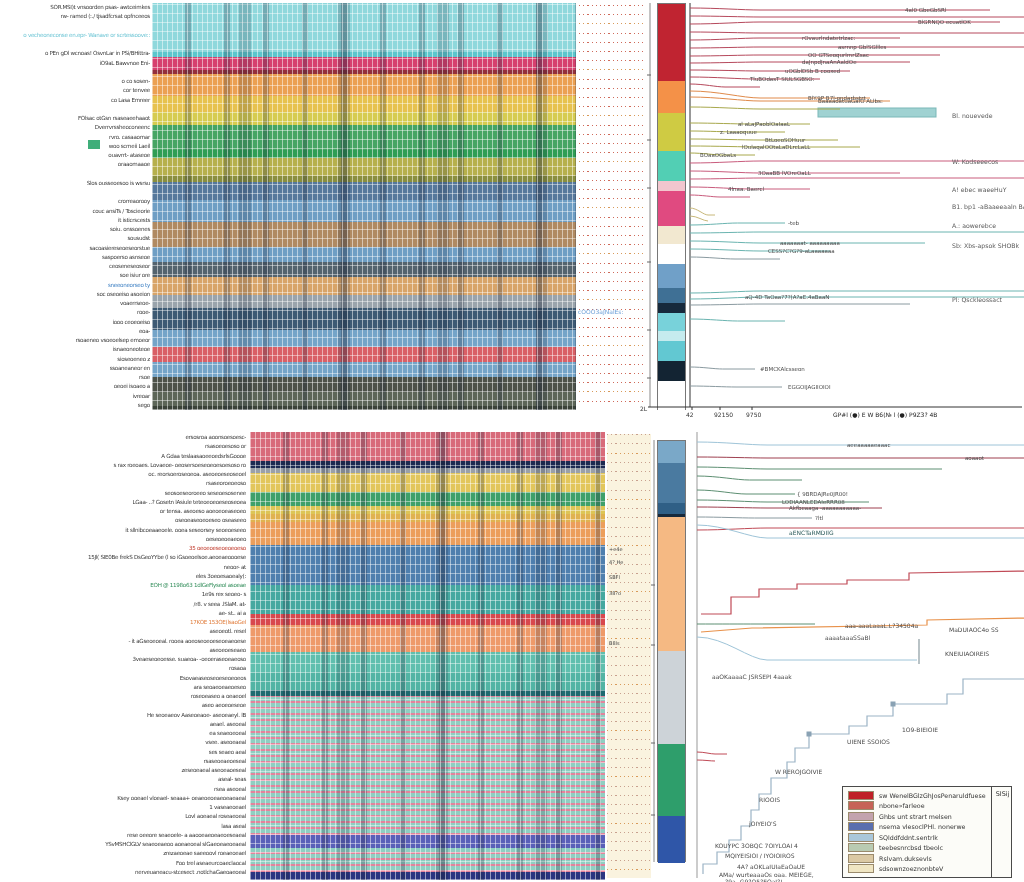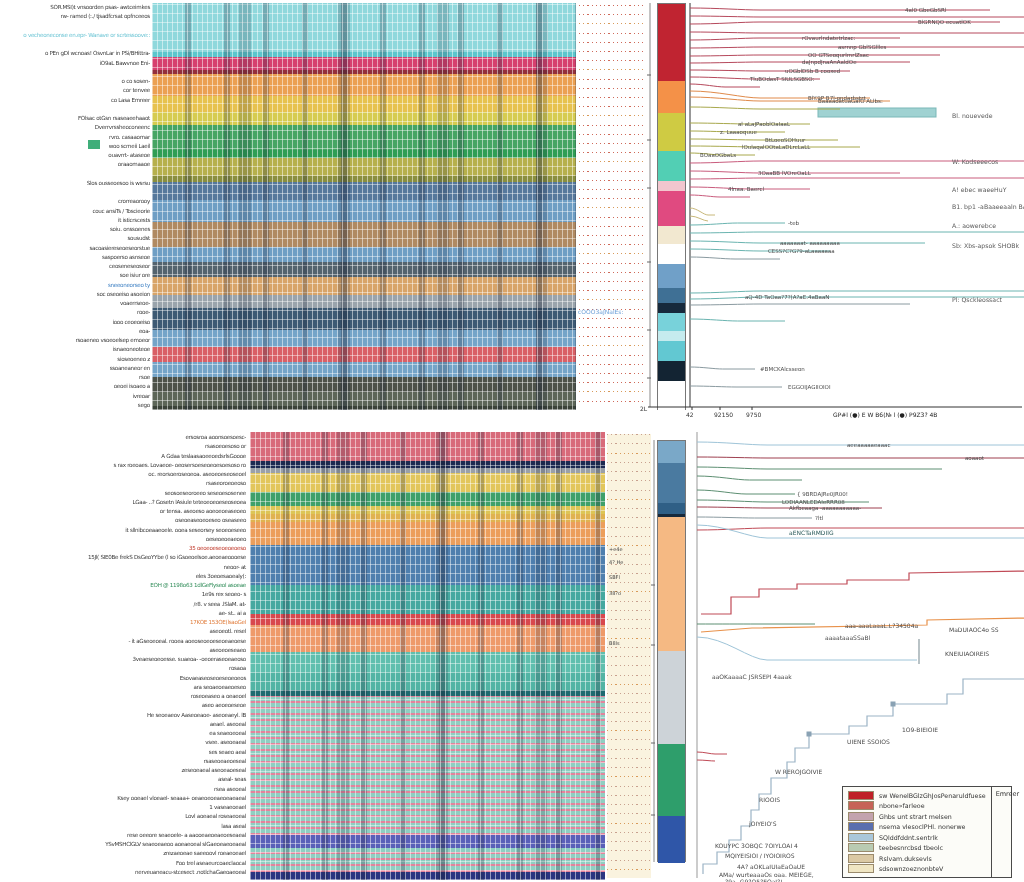--- a/index.html
+++ b/index.html
@@ -493,16 +493,16 @@
         </div>
         <div class="lrow">
           <span class="chip" style="background: rgb(219, 201, 164);"></span>
           <span>Rslvam.duksevls</span>
         </div>
         <div class="lrow">
           <span class="chip" style="background: rgb(239, 229, 194);"></span>
           <span>sdsownzoeznonbteV</span>
         </div>
       </div>
-    <div class="side">Emreer</div>
+    <div class="side">SISij</div>
   </div>
 
 </div>
 
 </body></html>

